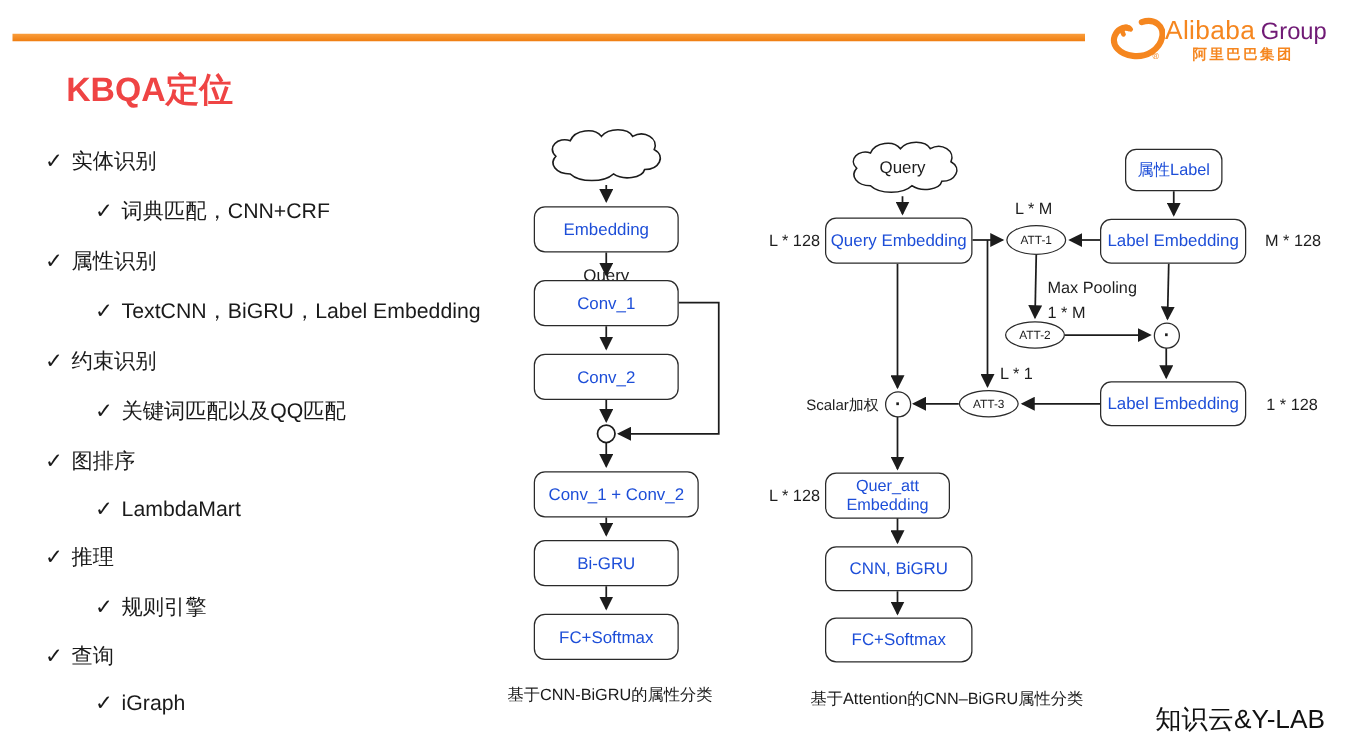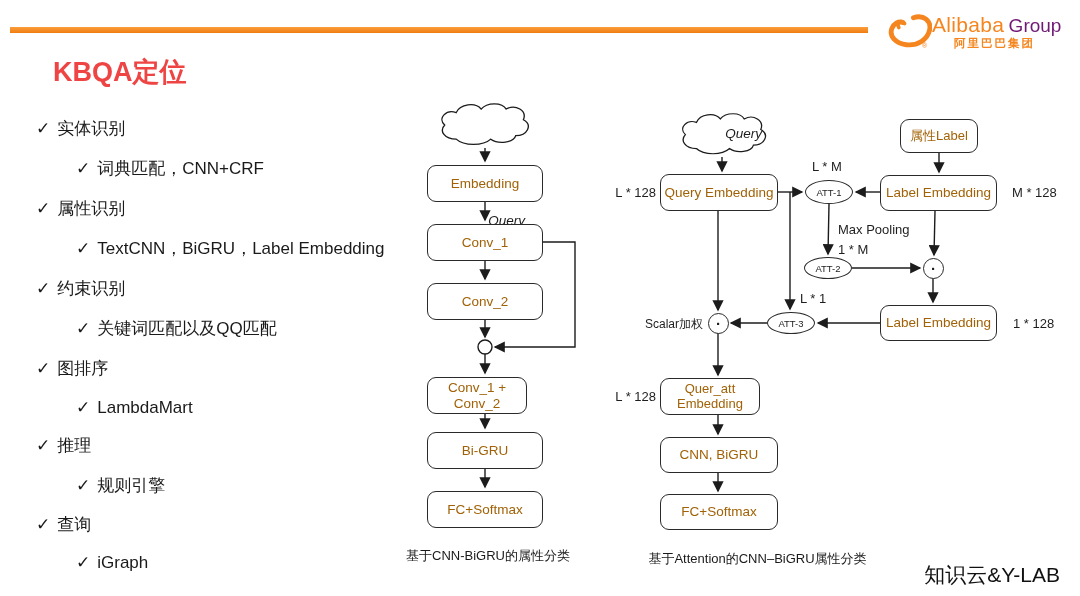--- a/index.html
+++ b/index.html
@@ -22,27 +22,27 @@
   .page-title { position:absolute; left:36px; top:54px; font-size:27px; font-weight:bold; color:#ef4444;margin-left:17px; }
 
   
   .chk { position:absolute; font-size:17px; white-space:nowrap; color:#1a1a1a; }
   .chk .tick { margin-right:7px; }
   .lvl1 { left:36px; } .lvl2 { left:76px; }
 
   
   .dbox { position:absolute; background:#fff; border:1.4px solid #2a2a2a; border-radius:9px;
     display:flex; align-items:center; justify-content:center; text-align:center;
-    font-size:13.5px; color:#a16207; z-index:3; line-height:1.12; }
+    font-size:13.5px; color:#1d4ed8; z-index:3; line-height:1.12; }
   .ell { position:absolute; background:#fff; border:1.3px solid #2a2a2a; border-radius:50%;
     display:flex; align-items:center; justify-content:center; font-size:9.5px; z-index:3; }
   .dotc { position:absolute; width:21px; height:21px; background:#fff; border:1.3px solid #2a2a2a;
     border-radius:50%; display:flex; align-items:center; justify-content:center;
     font-size:15px; font-weight:bold; z-index:3; }
-  .cloud-label { position:absolute; z-index:3; font-size:13.5px; text-align:right;font-style:italic; }
+  .cloud-label { position:absolute; z-index:3; font-size:13.5px; text-align:center; }
   .dim { position:absolute; font-size:13px; white-space:nowrap; z-index:3; color:#1e1e1e; }
   .caption { position:absolute; font-size:13px; text-align:center; z-index:3; color:#1a1a1a; }
   .diagram-svg { position:absolute; z-index:1; }
   .footer-text { position:absolute; left:880px; top:561px; width:180px; text-align:right;
     font-size:21px; color:#111; }
 </style>
 </head>
 <body>
 
 <div id="slide">
@@ -92,21 +92,21 @@
       <line x1="90" y1="319" x2="90" y2="333" marker-end="url(#ma)"></line>
       <line x1="90" y1="374" x2="90" y2="392" marker-end="url(#ma)"></line>
       <path d="M148,147 L180,147 L180,252 L100,252" marker-end="url(#ma)"></path>
       <circle cx="90" cy="252" r="7" fill="#fff"></circle>
     </g>
   </svg>
   <div class="cloud-label" style="left:445px; top:210px; width:80px; left:445px; top:213px;">Query</div>
   <div class="dbox" style="left:427px; top:165px; width:116px; height:37px;">Embedding</div>
   <div class="dbox" style="left:427px; top:224px; width:116px; height:37px;">Conv_1</div>
   <div class="dbox" style="left:427px; top:283px; width:116px; height:37px;">Conv_2</div>
-  <div class="dbox" style="left:427px; top:377px; width:100px; height:37px;">Conv_1 + Conv_2</div>
+  <div class="dbox" style="left:427px; top:377px; width:132px; height:37px;">Conv_1 + Conv_2</div>
   <div class="dbox" style="left:427px; top:432px; width:116px; height:37px;">Bi-GRU</div>
   <div class="dbox" style="left:427px; top:491px; width:116px; height:37px;">FC+Softmax</div>
   <div class="caption" style="left:398px; top:547px; width:180px;">基于CNN-BiGRU的属性分类</div>
 
   <svg class="diagram-svg" style="left:600px; top:100px;" width="480" height="480" viewBox="0 0 480 480">
     <defs>
       <marker id="mb" markerWidth="9" markerHeight="8" refX="7" refY="4" orient="auto">
         <path d="M0,0 L8,4 L0,8 Z" fill="#1c1c1c"></path>
       </marker>
     </defs>

